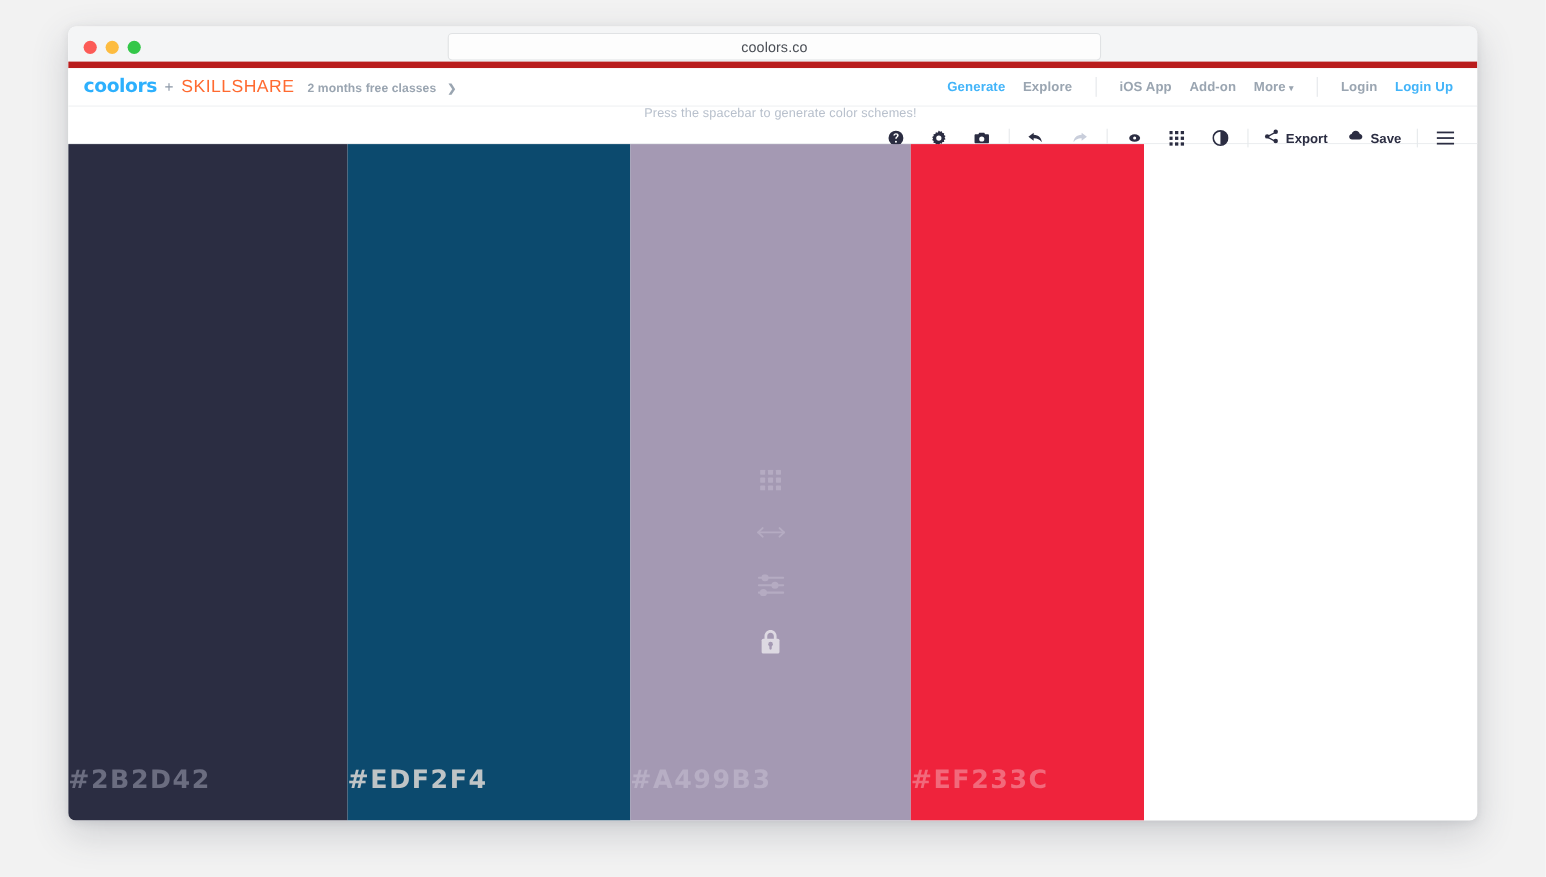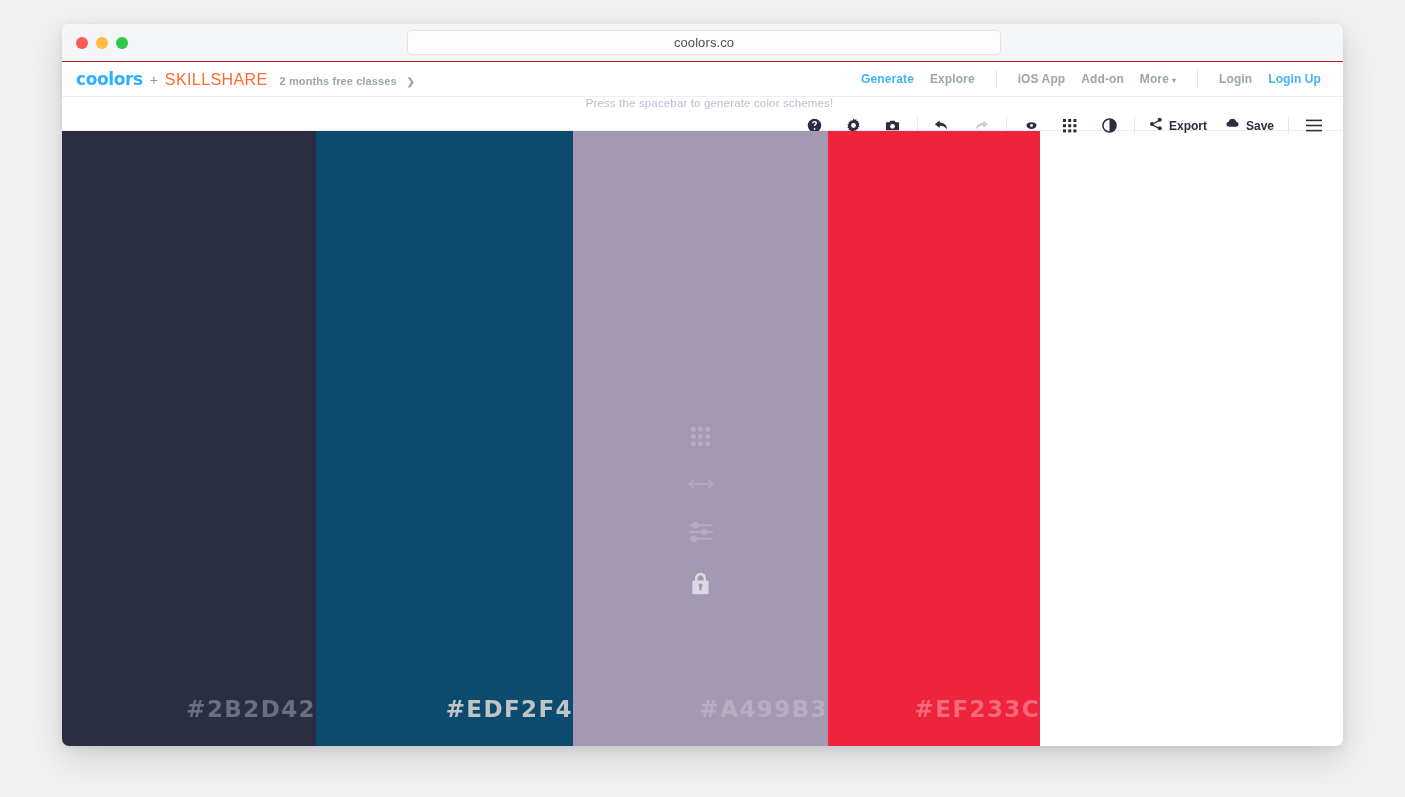--- a/index.html
+++ b/index.html
@@ -20,21 +20,21 @@
     overflow: hidden;
     box-shadow: 0 12px 34px rgba(60,64,80,0.20), 0 2px 8px rgba(60,64,80,0.10);
     background: #ffffff;
   }
 
   
   .titlebar {
     position: relative;
     height: 38px;
     background: #f4f5f6;
-    border-bottom: 1px solid #b91c1c;
+    border-bottom: 6px solid #b91c1c;
   }
   .traffic {
     position: absolute; left: 14px; top: 13px;
     display: flex; gap: 8px;
   }
   .dot { width: 12px; height: 12px; border-radius: 50%; }
   .dot.red    { background: #fc5b57; }
   .dot.yellow { background: #fdbc40; }
   .dot.green  { background: #34c749; }
 
@@ -136,21 +136,21 @@
   
   .palette {
     position: relative;
     height: 615px;
     display: flex;
   }
   .swatch {
     position: relative;
     display: flex;
     align-items: flex-end;
-    justify-content: flex-end;
+    justify-content: flex-start;
   }
   .hex {
     margin-bottom: 24px;
     font-size: 23px;
     font-weight: bold;
     letter-spacing: 1.4px;
     font-family: "DejaVu Sans", sans-serif;
   }
   .swatch-icons {
     position: absolute;

